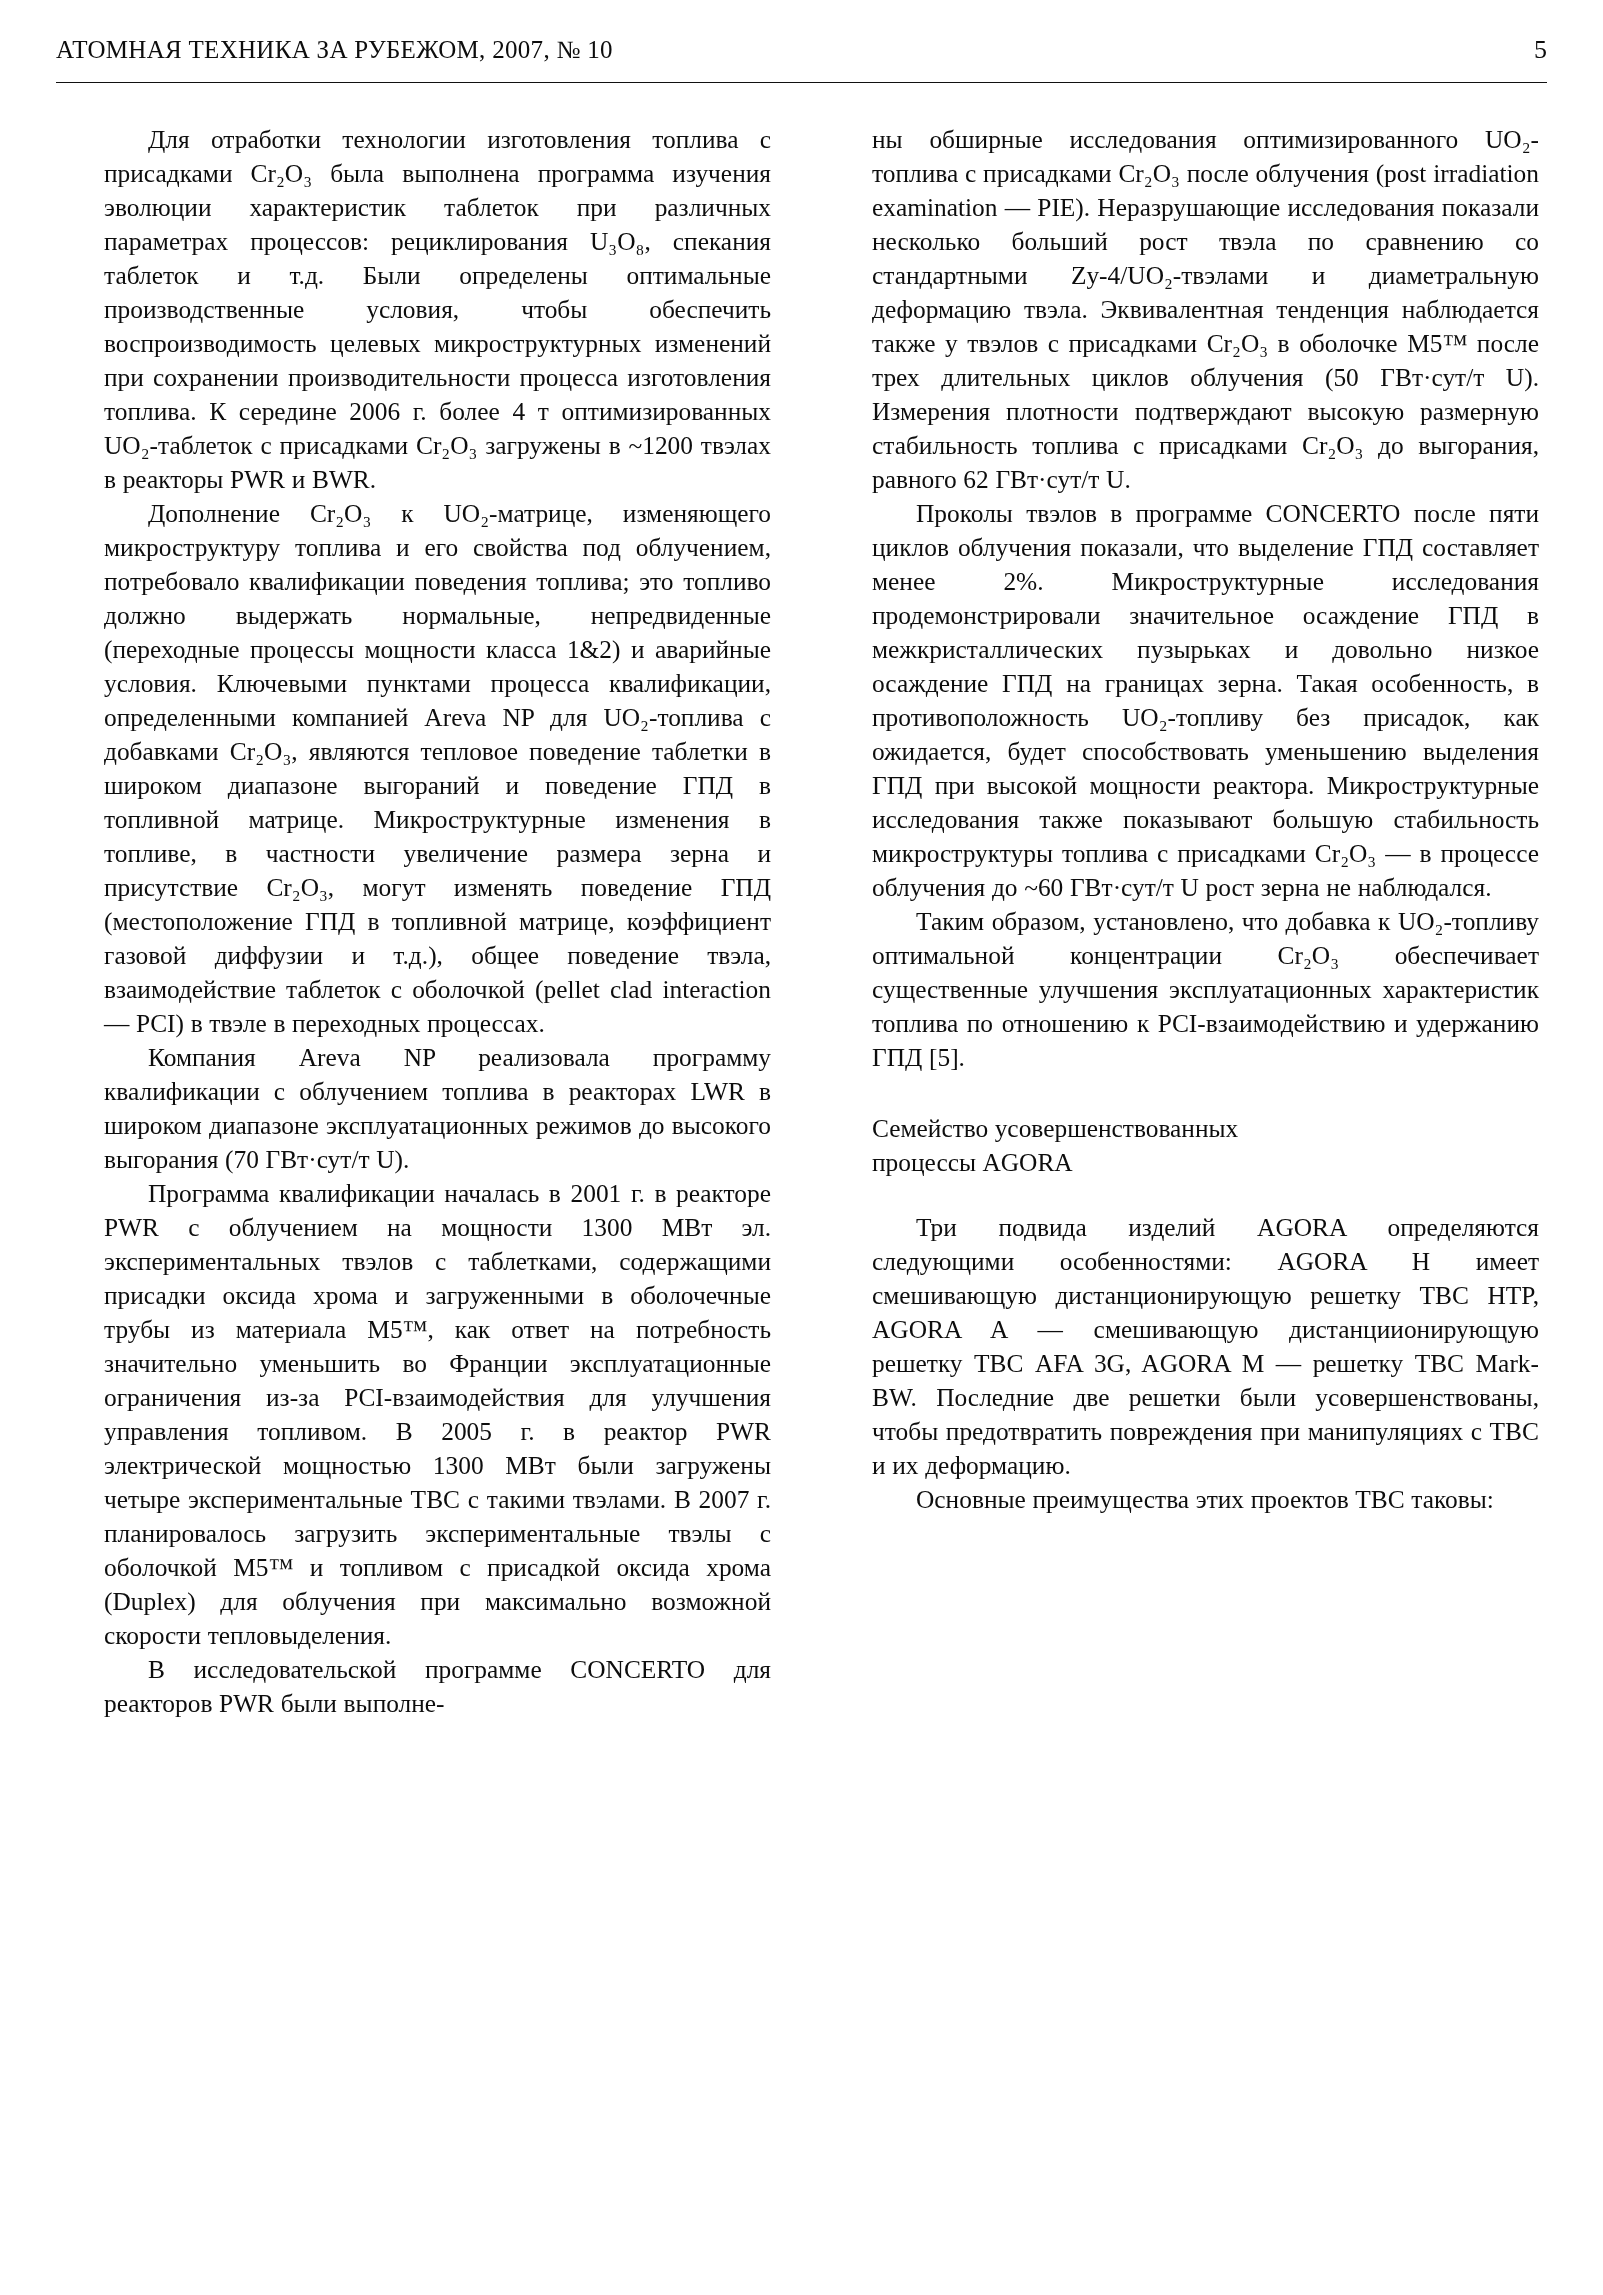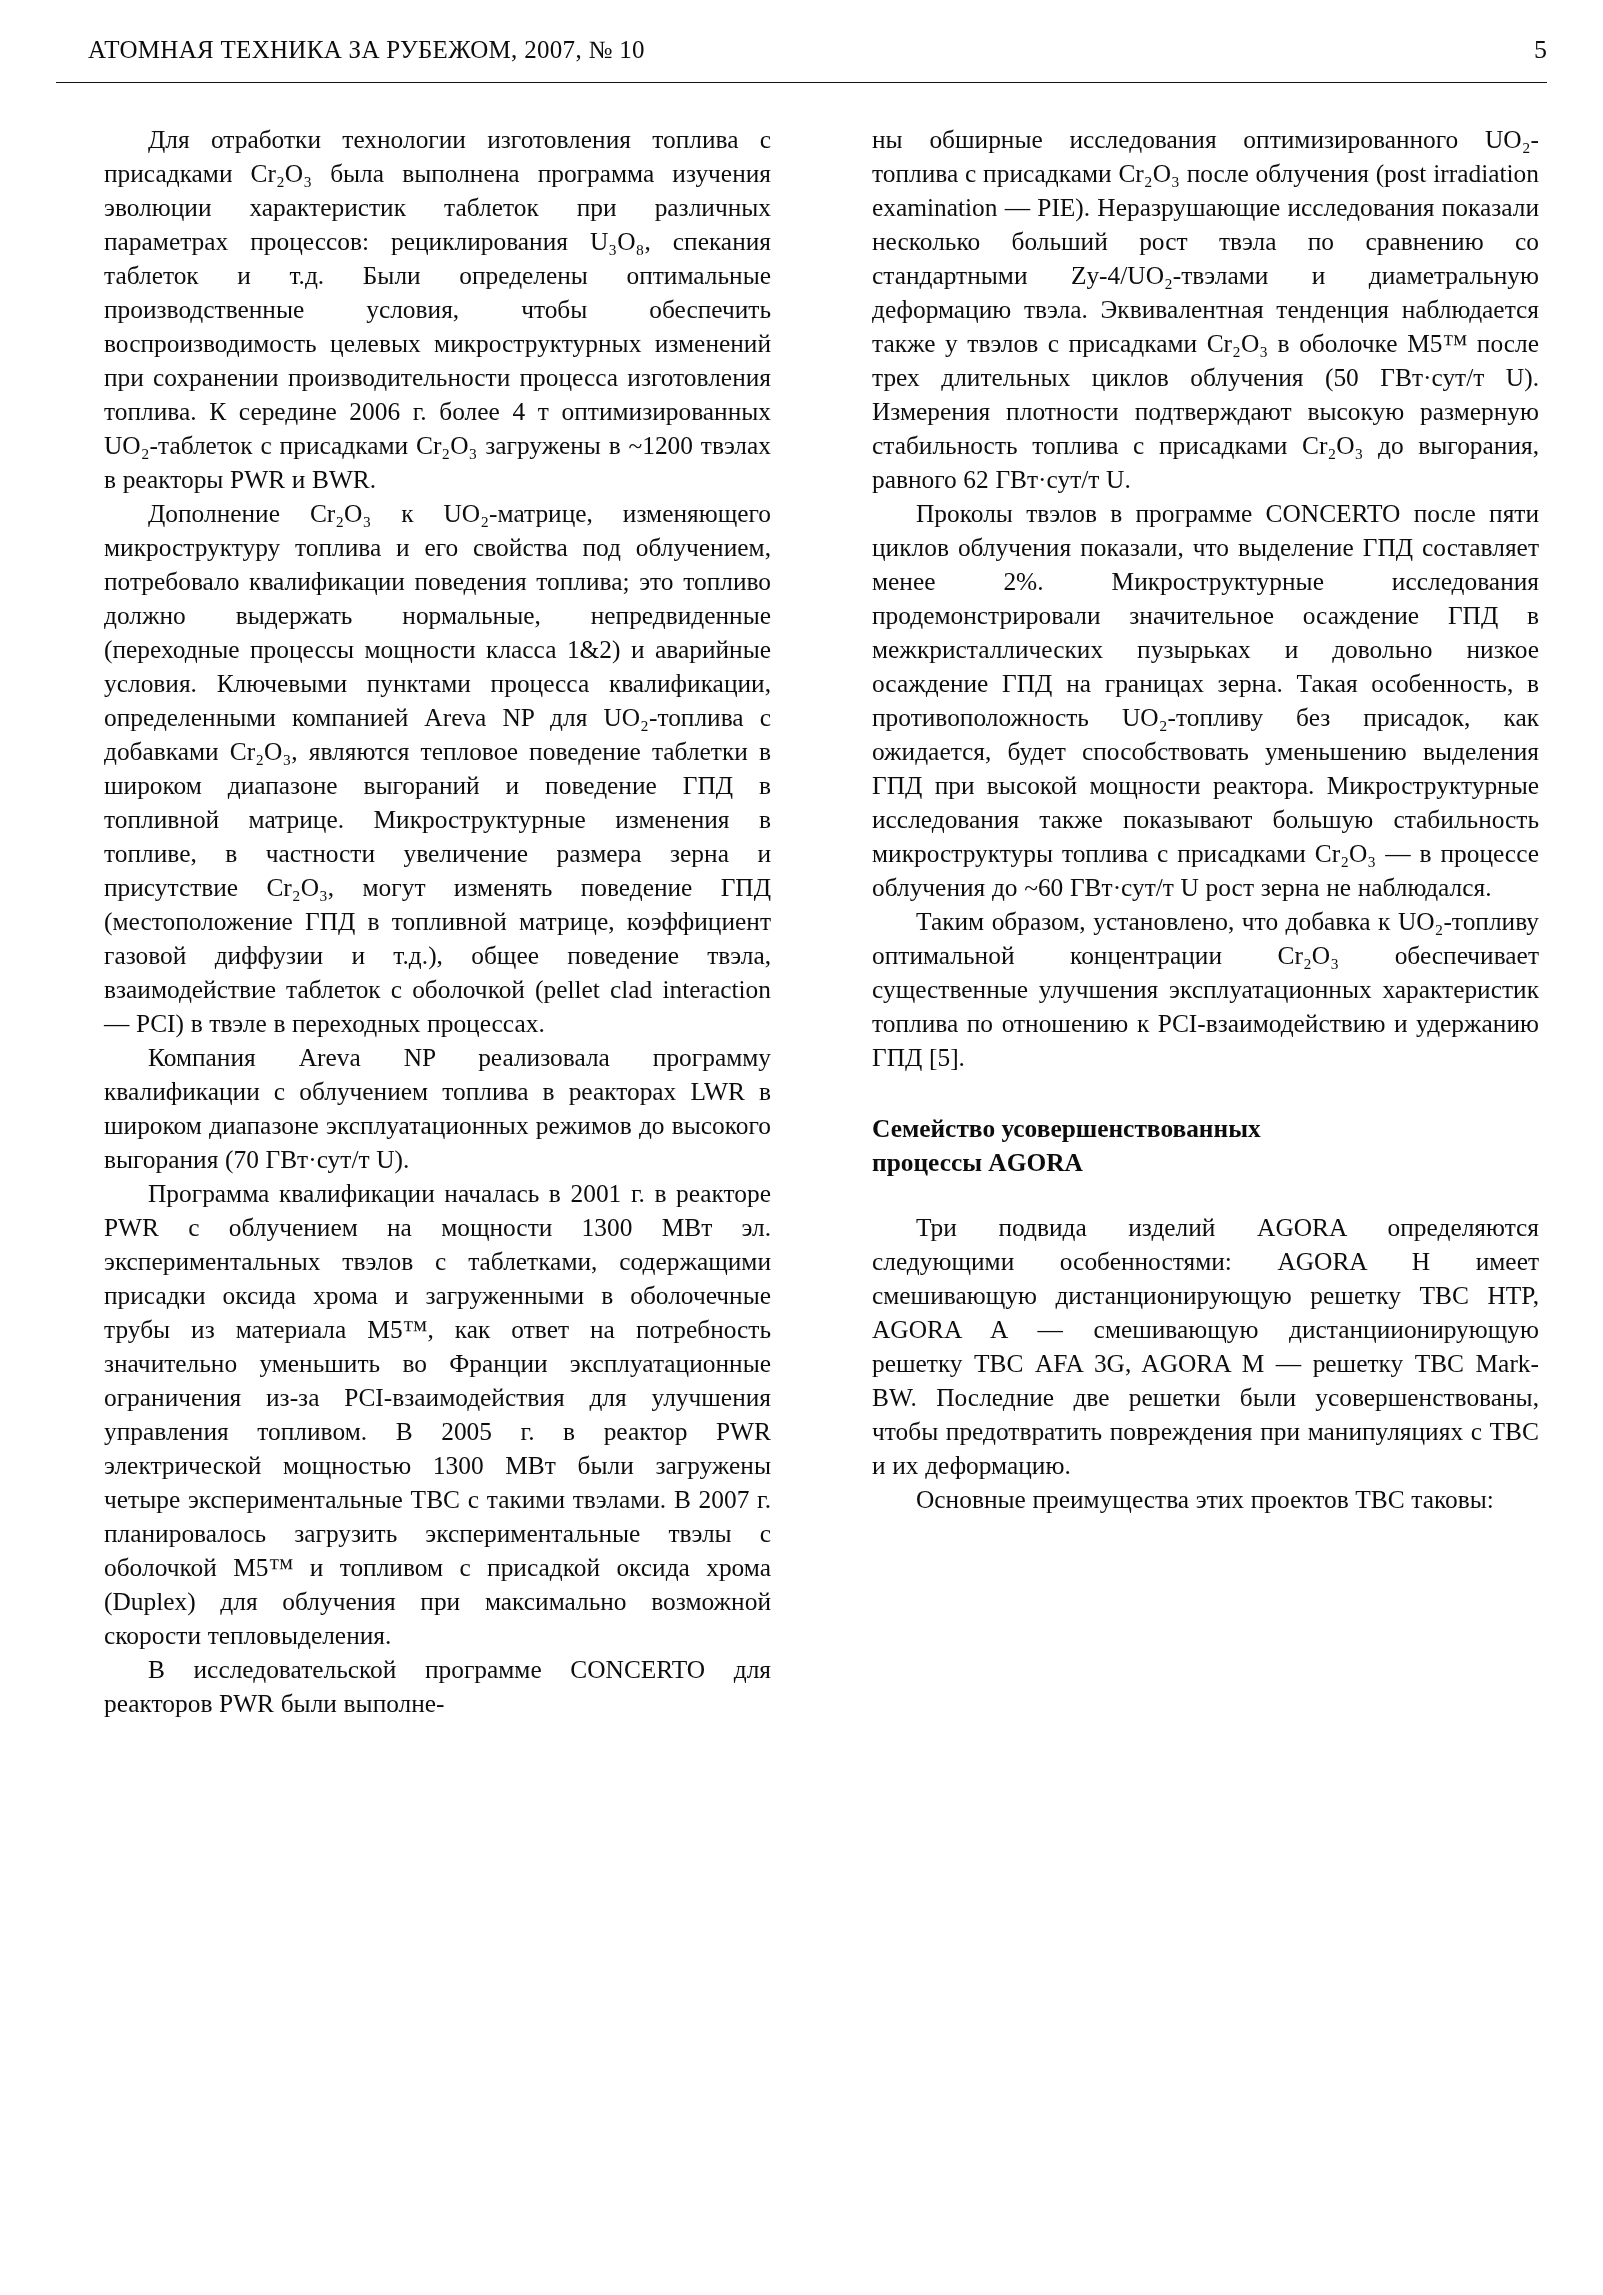--- a/index.html
+++ b/index.html
@@ -25,21 +25,20 @@
   }
   .header {
     position: absolute;
     top: 35px;
     left: 56px;
     right: 56px;
     height: 40px;
     display: flex;
     align-items: baseline;
     justify-content: space-between;
-    margin-left: 32px;
   }
   .header-title {
     font-size: 25px;
     letter-spacing: 0.3px;
     white-space: nowrap;
   }
   .header-page {
     font-size: 26px;
   }
   .rule {
@@ -69,21 +68,21 @@
     text-align: justify;
     text-indent: 44px;
     hyphens: manual;
     word-spacing: 0.3px;
   }
   p.noindent { text-indent: 0; font-family: Liberation Serif, serif; }
   .subhead {
     margin: 37px 0 31px 0;
     font-size: 25.4px;
     line-height: 34px;
-    font-weight: bold;
+    font-weight: normal;
     text-indent: 0;
     text-align: left;
   }
   .subhead span { display: block; }
 </style>
 </head>
 <body>
 
 <div class="page">
 

